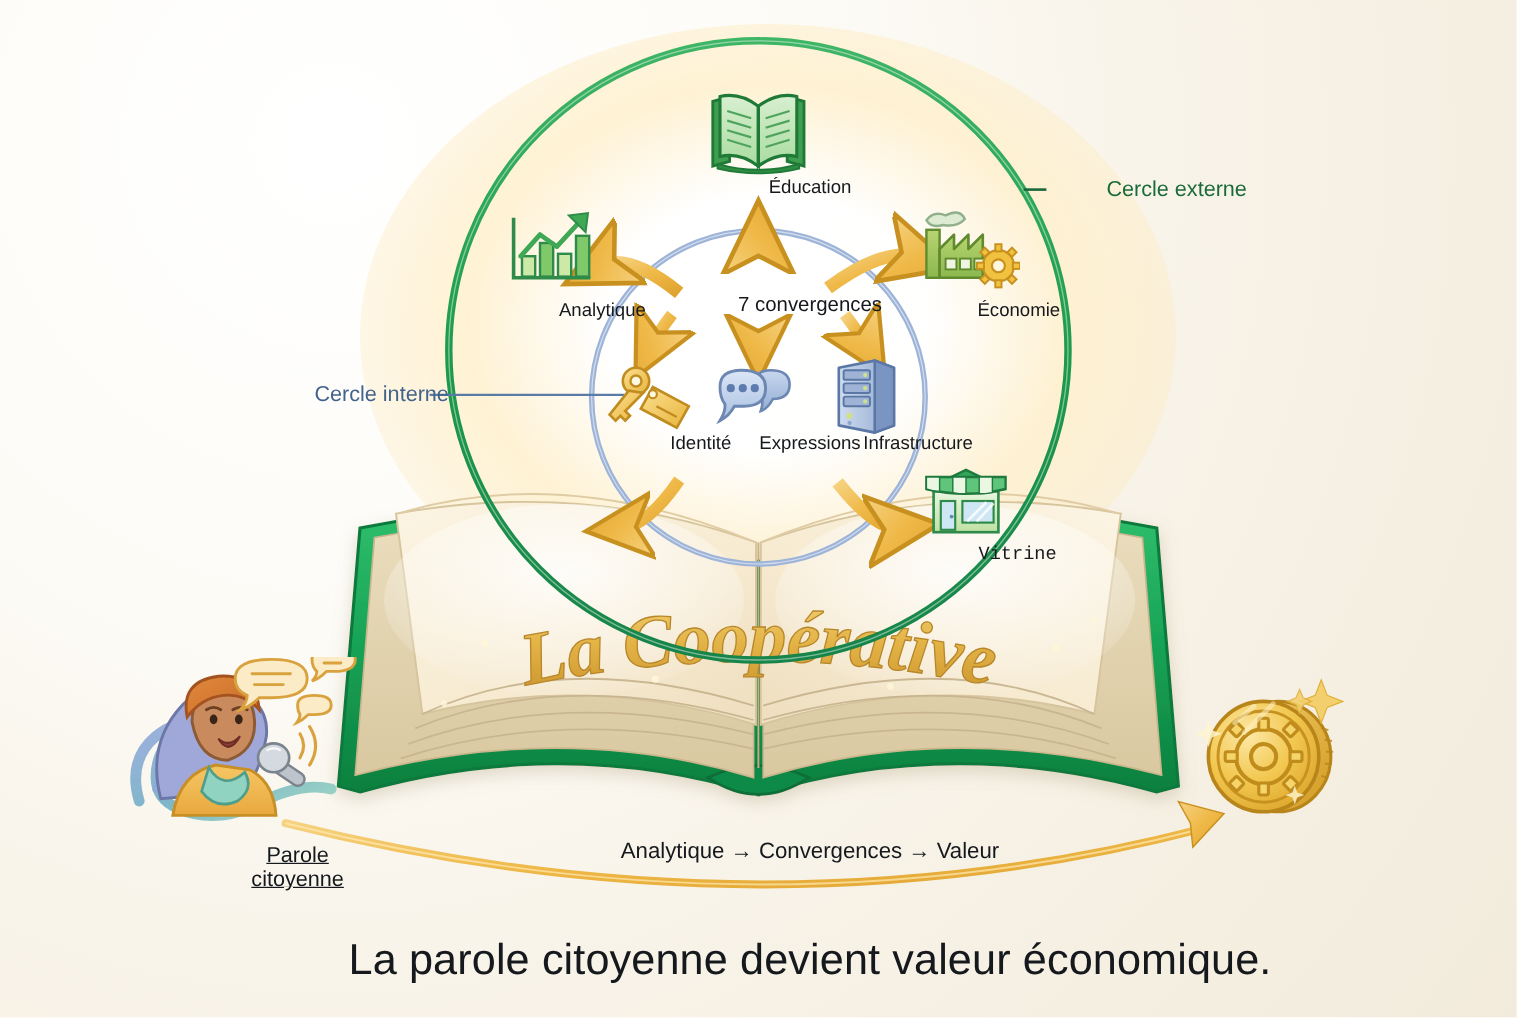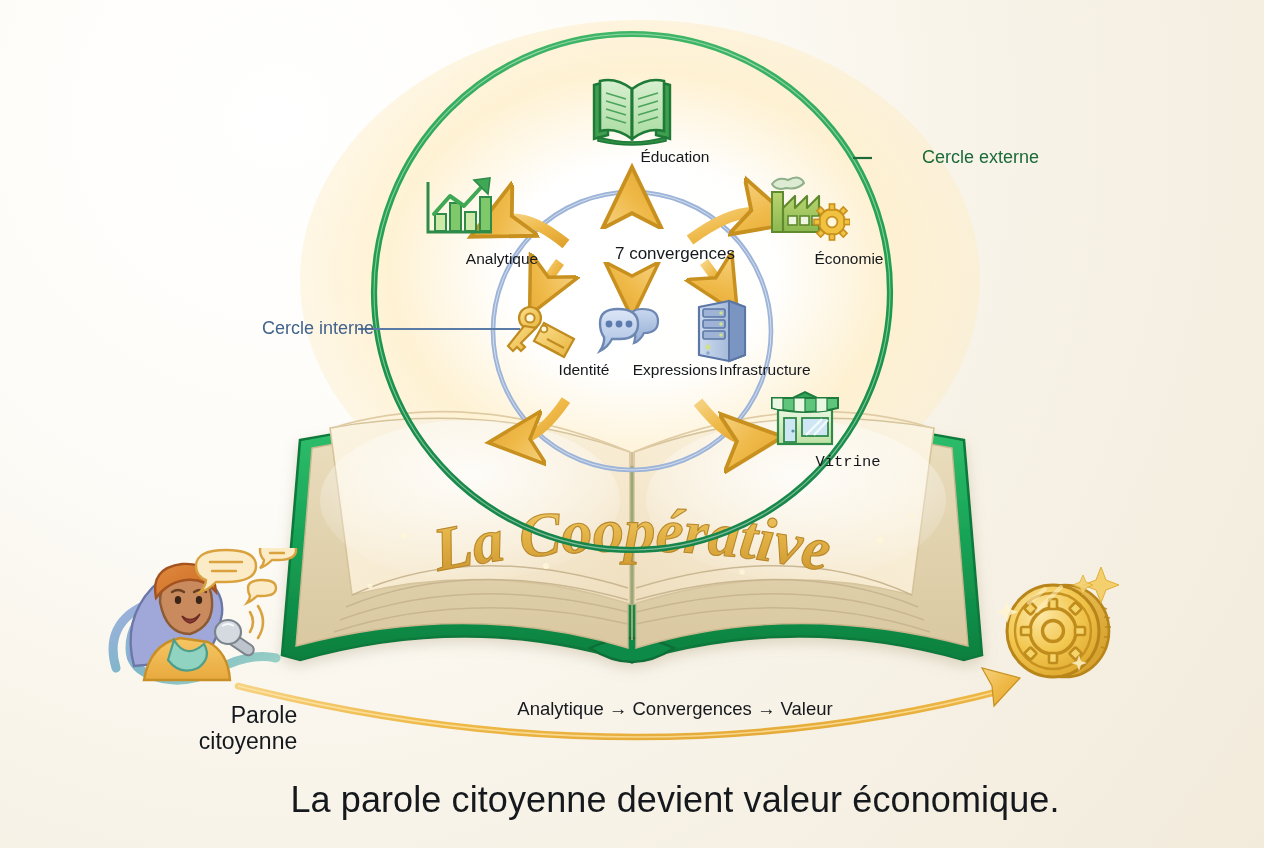--- a/index.html
+++ b/index.html
@@ -37,22 +37,23 @@
     font-size:18px;color:#42638c;
   }
   .flow-label{
     font-size:18.5px;color:#15181c;text-align:center;transform:translateX(-50%);
   }
   .caption{
     font-size:36px;color:#15181c;text-align:center;transform:translateX(-50%);
     letter-spacing:.1px;
   }
   .side-label{
-    font-size:23px;color:#15181c;text-align:right;transform:translateX(-50%);
+    font-size:18px;color:#15181c;text-align:center;transform:translateX(-50%);
     line-height:1.13;
+    text-decoration:underline;
   }
   .icon-wrap{position:absolute;transform:translate(-50%,-50%);}
   .book-title{
     position:absolute;left:632px;top:556px;transform:translate(-50%,-50%);
     pointer-events:none;
   }
 </style>
 </head>
 <body>
 

